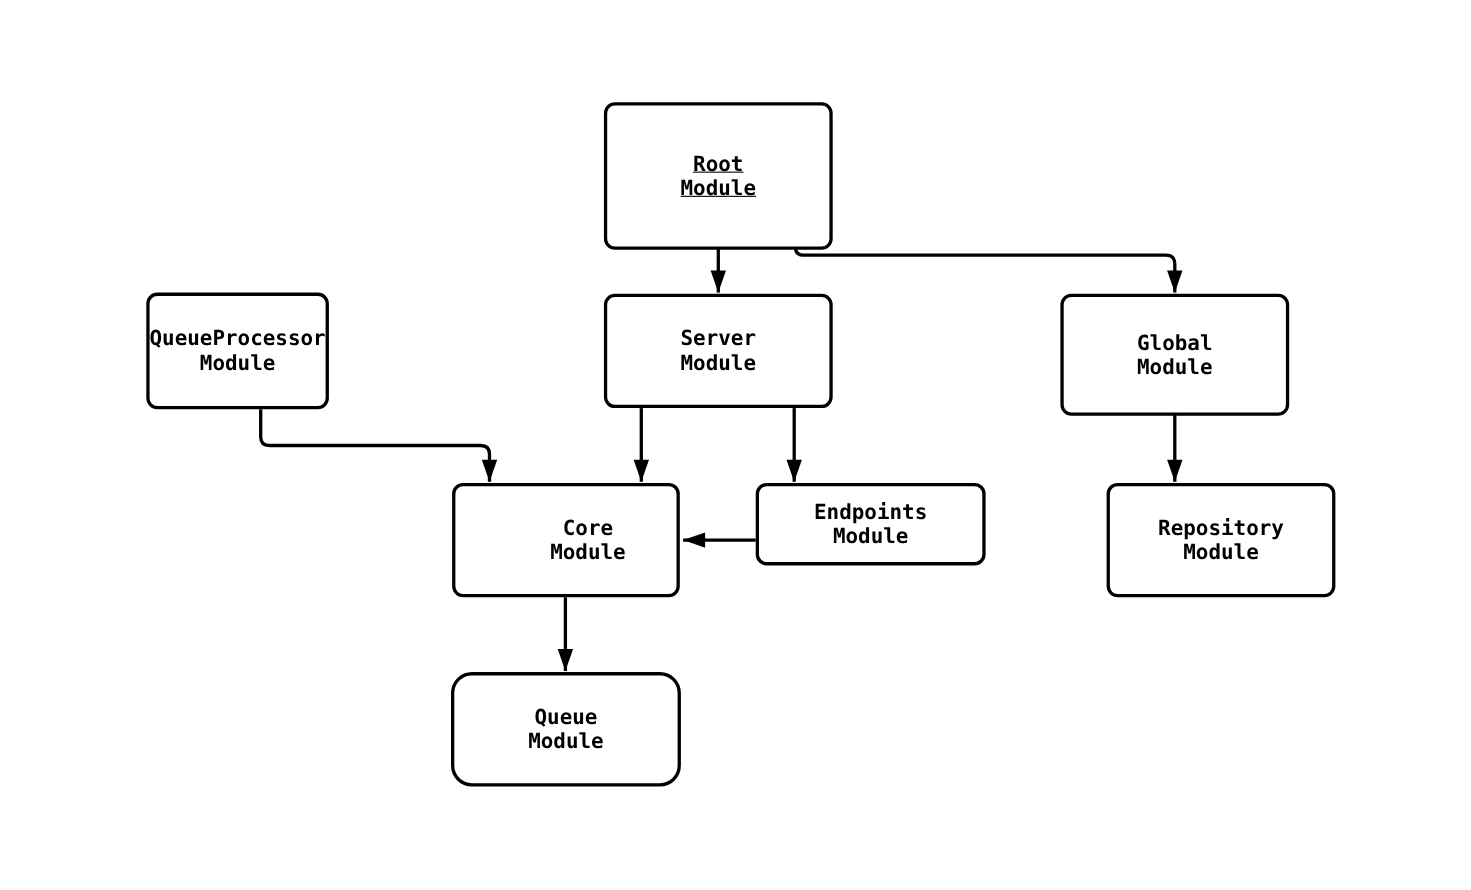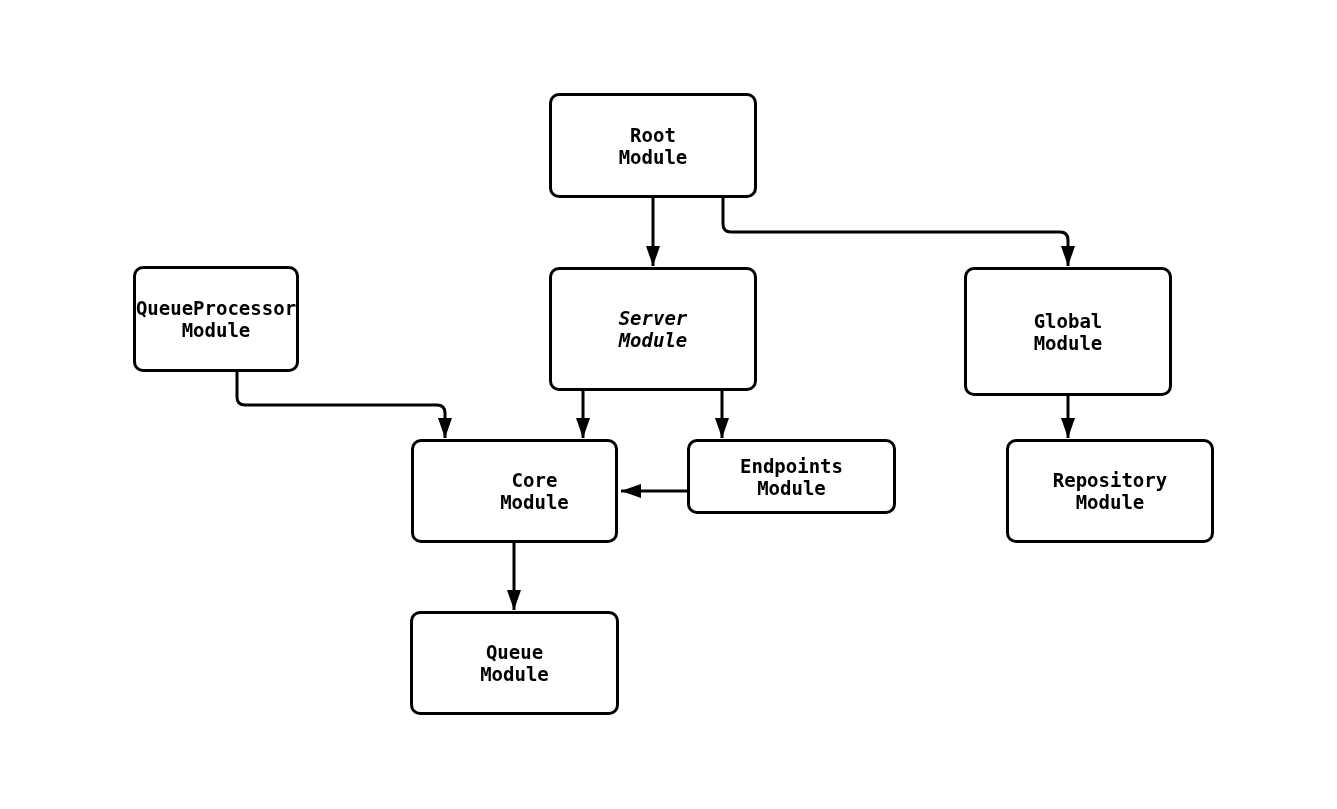--- a/index.html
+++ b/index.html
@@ -64,53 +64,53 @@
     <path class="edge" d="M653,197 L653,266" marker-end="url(#arrowhead)"></path>
     <path class="edge" d="M723,197 L723,224 Q723,232 731,232 L1060,232 Q1068,232 1068,240 L1068,266" marker-end="url(#arrowhead)"></path>
     <path class="edge" d="M237,372 L237,397 Q237,405 245,405 L437,405 Q445,405 445,413 L445,438" marker-end="url(#arrowhead)"></path>
     <path class="edge" d="M583,371 L583,438" marker-end="url(#arrowhead)"></path>
     <path class="edge" d="M722,371 L722,438" marker-end="url(#arrowhead)"></path>
     <path class="edge" d="M687,491 L621,491" marker-end="url(#arrowhead)"></path>
     <path class="edge" d="M1068,371 L1068,438" marker-end="url(#arrowhead)"></path>
     <path class="edge" d="M514,543 L514,610" marker-end="url(#arrowhead)"></path>
   </svg>
 
-  <div class="node" style="left:549px; top:93px; width:208px; height:105px;">
+  <div class="node" style="left:549px; top:93px; width:208px; height:134px;text-decoration:underline;">
     <span class="node-label">Root
 Module</span>
   </div>
 
   <div class="node" style="left:133px; top:266px; width:166px; height:106px;">
     <span class="node-label">QueueProcessor
 Module</span>
   </div>
 
-  <div class="node" style="left:549px; top:267px; width:208px; height:124px;font-style:italic;">
+  <div class="node" style="left:549px; top:267px; width:208px; height:104px;">
     <span class="node-label">Server
 Module</span>
   </div>
 
-  <div class="node" style="left:964px; top:267px; width:208px; height:129px;">
+  <div class="node" style="left:964px; top:267px; width:208px; height:111px;">
     <span class="node-label">Global
 Module</span>
   </div>
 
   <div class="node" style="left:411px; top:439px; width:207px; height:104px;padding-left:40px;">
     <span class="node-label">Core
 Module</span>
   </div>
 
   <div class="node" style="left:687px; top:439px; width:209px; height:75px;">
     <span class="node-label">Endpoints
 Module</span>
   </div>
 
   <div class="node" style="left:1006px; top:439px; width:208px; height:104px;">
     <span class="node-label">Repository
 Module</span>
   </div>
 
-  <div class="node" style="left:410px; top:611px; width:209px; height:104px;">
+  <div class="node" style="left:410px; top:611px; width:209px; height:104px;border-radius:19px;">
     <span class="node-label">Queue
 Module</span>
   </div>
 
 </div>
 
 </body></html>

